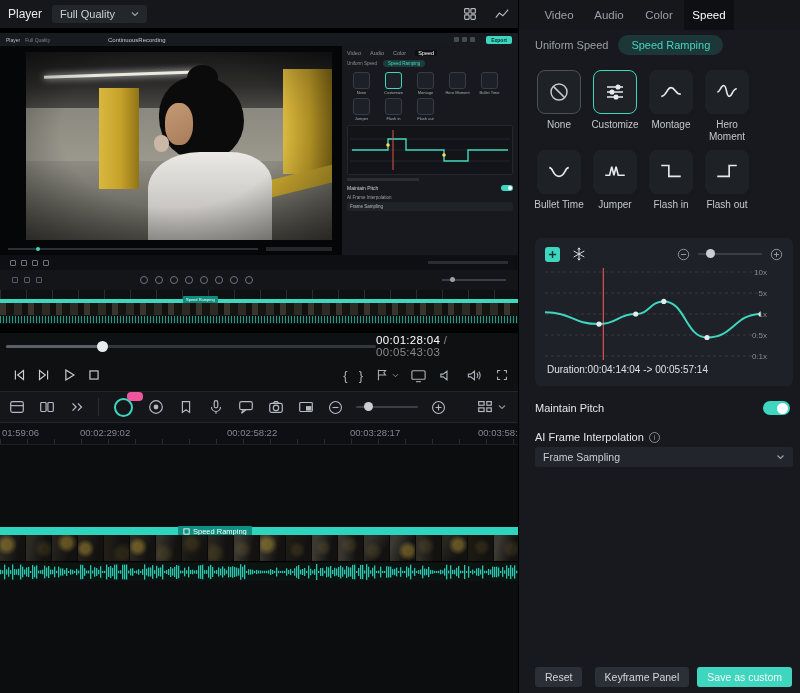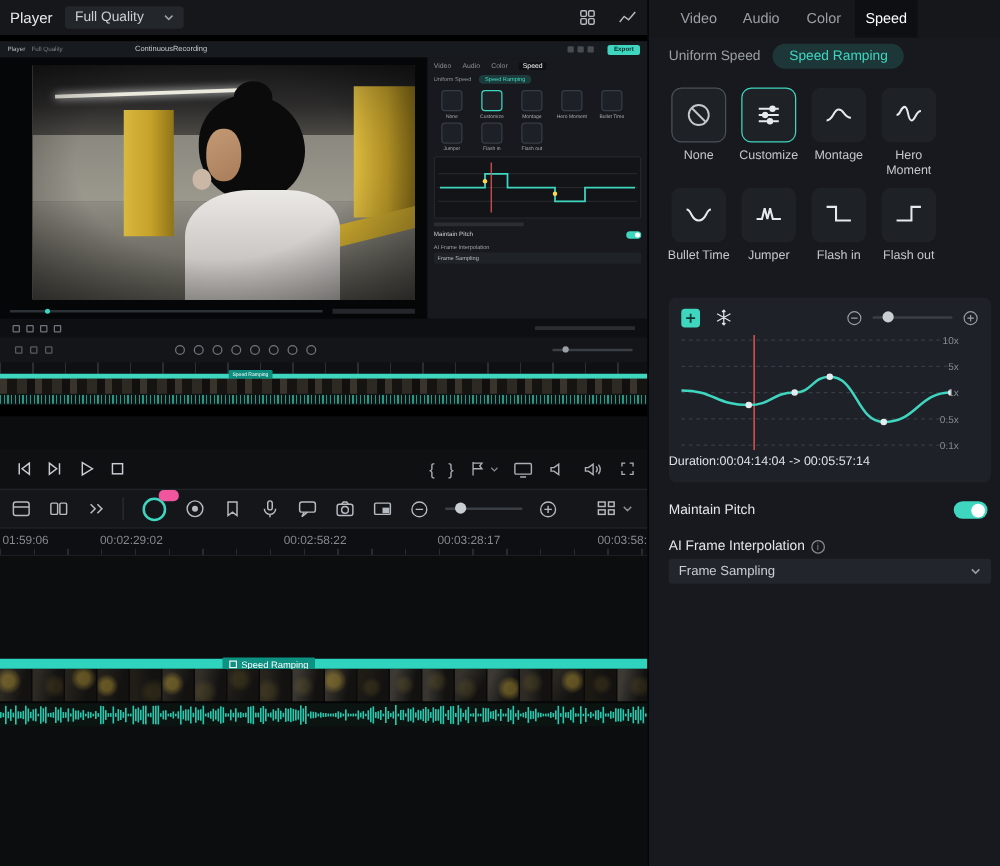--- a/index.html
+++ b/index.html
@@ -134,21 +134,21 @@
   .preset.none .pbox{border-color:#4a5058}
   .preset.sel .pbox{border-color:var(--acc)}
   .plabel{margin-top:5px;font-size:10px;color:#c3c8cd;text-align:center;line-height:1.15;width:54px}
   #curve-panel{position:absolute;top:238px;left:16px;width:258px;height:148px;background:#1e2127;border-radius:6px}
   .cp-header{position:absolute;top:8px;left:10px;right:10px;height:16px;display:flex;align-items:center;gap:12px}
   .add-point-btn{width:15px;height:15px;background:var(--acc);border-radius:3px;display:flex;align-items:center;justify-content:center;cursor:pointer}
   .cp-zoom{margin-left:auto;display:flex;align-items:center;gap:8px}
   .cp-zoom .zoom-slider{width:64px}
   #curve-graph{position:absolute;left:10px;top:30px;width:216px;height:92px;cursor:crosshair}
   .ylab{position:absolute;right:26px;font-size:8px;color:#868c93}
-  .cp-duration{position:absolute;left:0;top:126px;font-size:10px;color:#dfe3e6}
+  .cp-duration{position:absolute;left:12px;top:126px;font-size:10px;color:#dfe3e6}
   .prop-row{position:absolute;left:16px;right:10px;display:flex;align-items:center}
   #row-pitch{top:400px;height:16px}
   #row-ai{top:429px;height:16px}
   .prop-label{font-size:11px;color:#e2e6e9}
   .toggle{margin-left:auto;width:27px;height:14px;border-radius:7px;background:var(--acc);position:relative;cursor:pointer}
   .toggle::after{content:"";position:absolute;top:1.5px;right:2px;width:11px;height:11px;border-radius:50%;background:#fff}
   .info-icon{margin-left:5px;width:11px;height:11px;border:1px solid #868c93;border-radius:50%;color:#868c93;font-size:8px;line-height:10px;text-align:center;cursor:pointer}
   #frame-dropdown{position:absolute;top:447px;left:16px;width:258px;height:20px;background:#22262c;border-radius:3px;display:flex;align-items:center;padding:0 8px;font-size:10.5px;color:#c9ced3;cursor:pointer}
   #panel-footer{position:absolute;bottom:6px;left:16px;right:8px;display:flex;align-items:center}
   .btn{height:20px;border-radius:3px;background:#2b2f36;color:#d2d6da;font-size:10.5px;display:flex;align-items:center;padding:0 10px;cursor:pointer;white-space:nowrap}
@@ -314,20 +314,30 @@
         </div>
         <div class="rec-ruler"></div>
         <div class="rec-clipline">
           <span class="rec-chip">Speed Ramping</span>
         </div>
         <div class="rec-thumbs"></div>
         <div class="rec-wave"></div>
       </div>
     </div>
 
+    <div id="scrub-row">
+      <div class="scrub-track">
+        <div class="scrub-done"></div>
+        <div class="scrub-handle"></div>
+      </div>
+      <div class="time-display">
+        <span class="cur">00:01:28:04</span>
+        <span class="tot">/ 00:05:43:03</span>
+      </div>
+    </div>
 
     <div id="transport-row">
       <span class="tbtn">
           <svg width="18" height="18" viewBox="0 0 20 20" stroke="#c9ced3" fill="none" stroke-width="1.3">
             <path d="M6 5 v10"></path>
             <path d="M15 5 L8.5 10 L15 15 Z"></path>
           </svg>
         </span>
       <span class="tbtn">
           <svg width="18" height="18" viewBox="0 0 20 20" stroke="#c9ced3" fill="none" stroke-width="1.3">
@@ -892,14 +902,19 @@
       <span class="info-icon">i</span>
     </div>
 
     <div id="frame-dropdown">
       <span>Frame Sampling</span>
       <svg width="9" height="6" viewBox="0 0 8 6" style="margin-left:auto">
           <path d="M1 1.5 L4 4.5 L7 1.5" stroke="#9aa0a6" stroke-width="1.2" fill="none"></path>
         </svg>
     </div>
 
+    <div id="panel-footer">
+      <span class="btn" id="btn-reset">Reset</span>
+      <span class="btn" id="btn-keyframe">Keyframe Panel</span>
+      <span class="btn primary" id="btn-save">Save as custom</span>
+    </div>
   </div>
 </div>
 
 </body></html>

